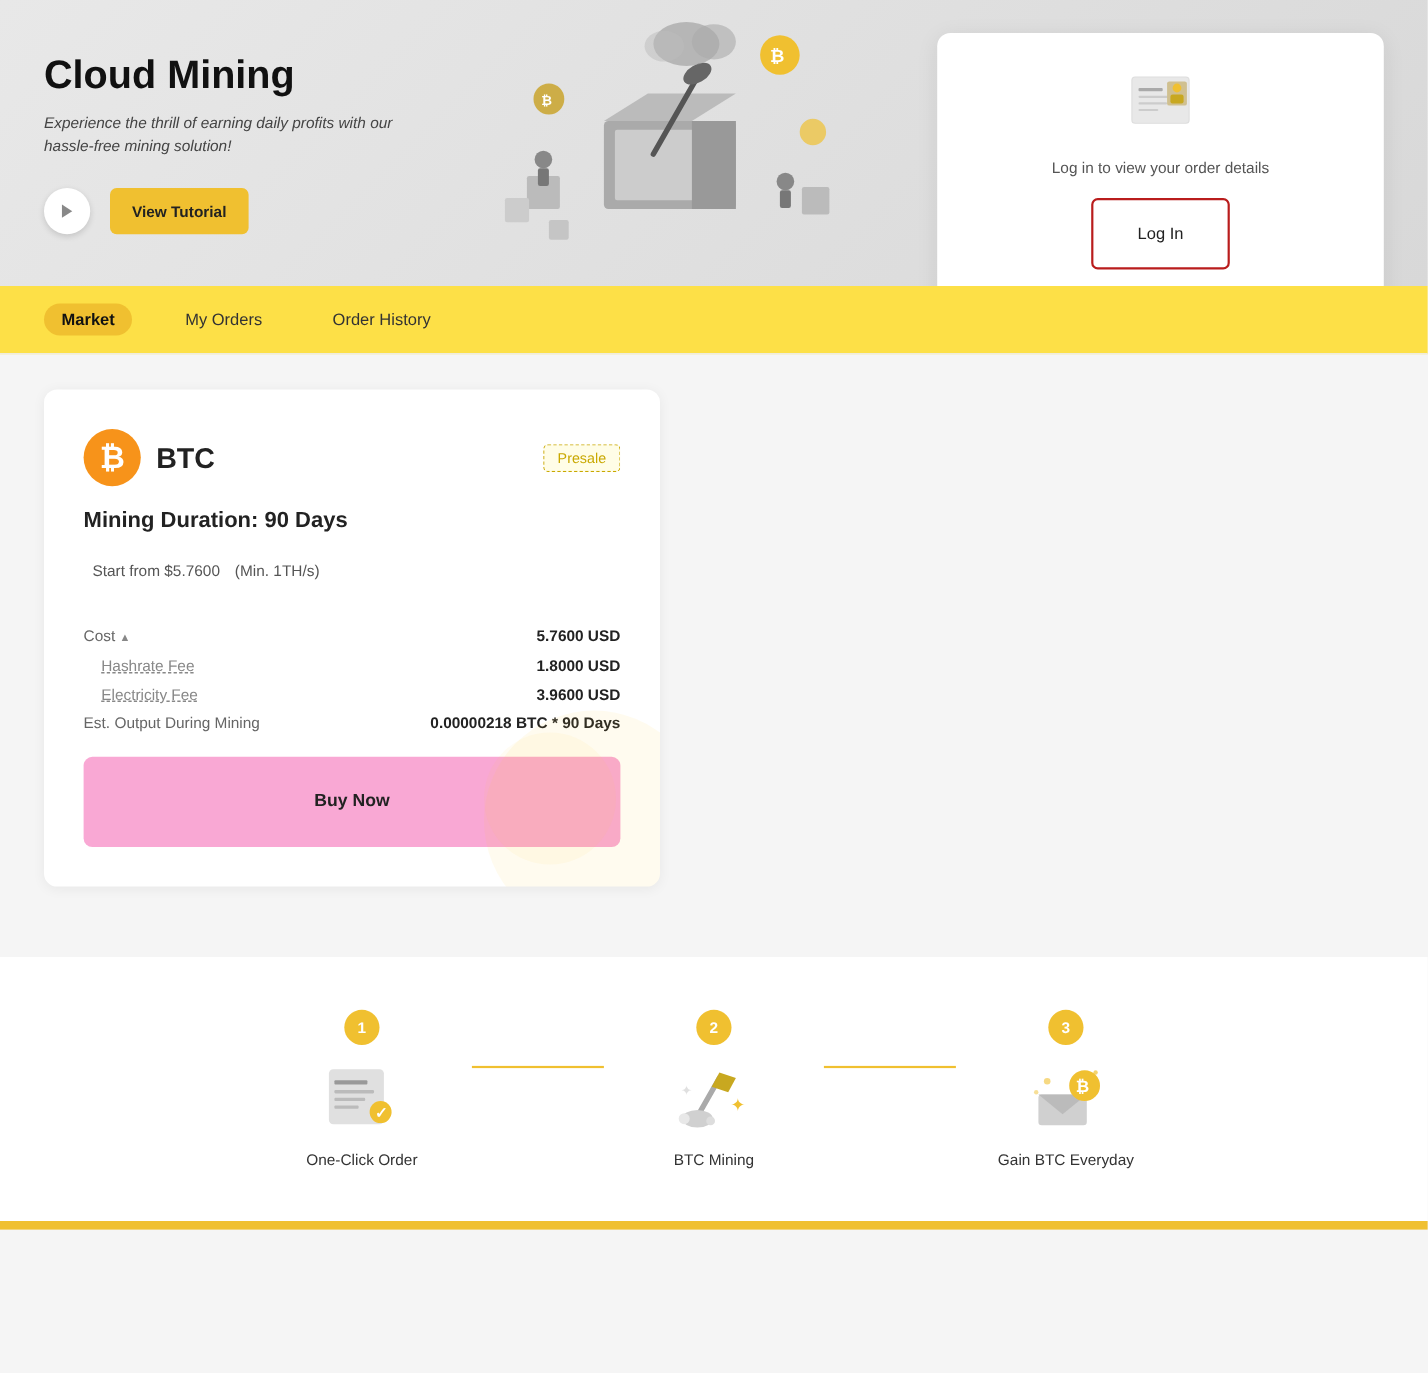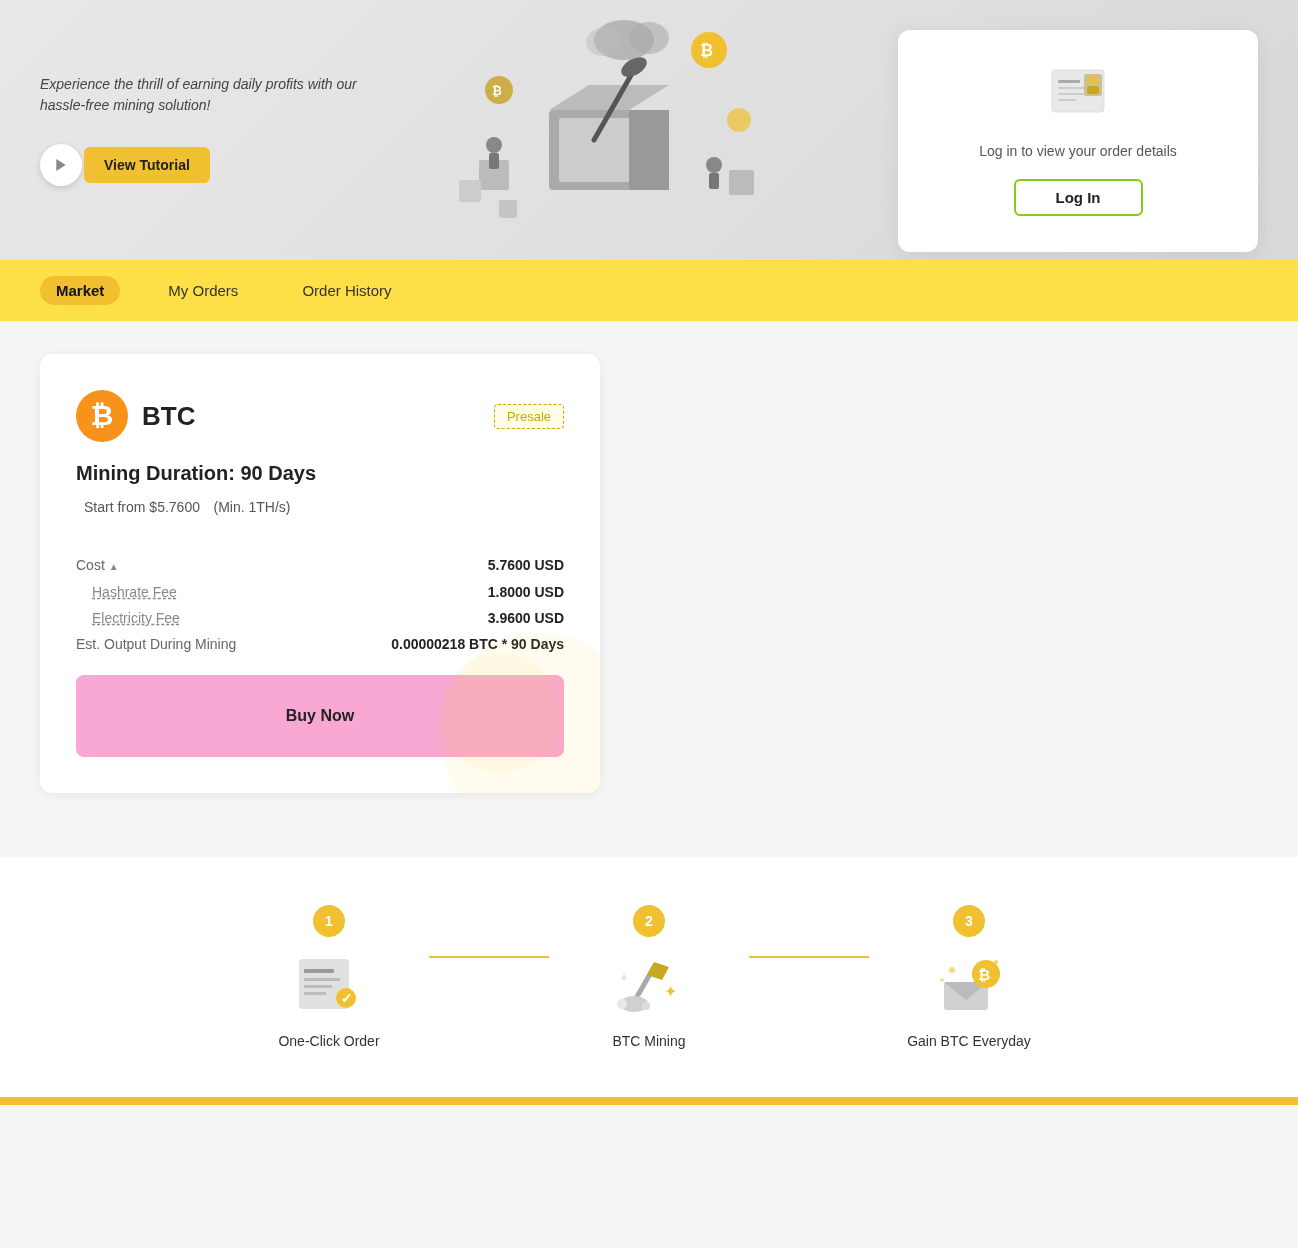--- a/index.html
+++ b/index.html
@@ -11,45 +11,45 @@
       position: relative;
       min-height: 260px;
       overflow: hidden;
       display: flex;
       align-items: center;
       padding: 40px 40px 40px 40px;
     }
     .hero-left { z-index: 2; max-width: 320px; }
     .hero-title { font-size: 36px; font-weight: 800; color: #111; margin-bottom: 12px; }
     .hero-subtitle { font-size: 14px; color: #444; margin-bottom: 28px; line-height: 1.5; font-style: italic; }
-    .hero-actions { display: flex; align-items: center; gap: 2px; }
+    .hero-actions { display: flex; gap: 18px; }
     .play-btn {
       width: 42px; height: 42px; border-radius: 50%; background: #fff;
       display: flex; align-items: center; justify-content: center;
       border: none; cursor: pointer; box-shadow: 0 2px 6px rgba(0,0,0,0.15);
     }
     .play-btn svg { width: 16px; height: 16px; fill: #888; }
     .tutorial-btn {
       background: #f0c030; color: #222; border: none; padding: 10px 20px;
       border-radius: 6px; font-size: 14px; font-weight: 600; cursor: pointer;
     }
 
     
     .hero-card {
       position: absolute; right: 40px; top: 30px;
       background: #fff; border-radius: 12px; padding: 36px 40px;
-      width: 360px; text-align: center; box-shadow: 0 4px 20px rgba(0,0,0,0.08);
+      width: 406px; text-align: center; box-shadow: 0 4px 20px rgba(0,0,0,0.08);
       z-index: 3;
     }
     .hero-card-icon { margin-bottom: 16px; font-size: 48px; }
     .hero-card-text { font-size: 14px; color: #555; margin-bottom: 20px; }
     .login-btn {
-      background: #fff; color: #222; border: 2px solid #84cc16;
-      padding: 8px 40px; border-radius: 6px; font-size: 15px;
-      font-weight: 700; cursor: pointer;
+      background: #fff; color: #222; border: 2px solid #b91c1c;
+      padding: 22px 40px; border-radius: 6px; font-size: 15px;
+      font-weight: 400; cursor: pointer;
     }
 
     
     .tabs-bar {
       background: #fde047; padding: 16px 40px;
       display: flex; gap: 32px; align-items: center;
       border-bottom: 1px solid #eee;
     }
     .tab-item {
       font-size: 15px; font-weight: 500; color: #333;
@@ -73,21 +73,21 @@
       width: 52px; height: 52px; background: #f7931a; border-radius: 50%;
       display: flex; align-items: center; justify-content: center;
       font-size: 28px; color: #fff; font-weight: 900; margin-right: 14px;
     }
     .btc-name { font-size: 26px; font-weight: 700; }
     .presale-badge {
       border: 1.5px dashed #c9a800; color: #c9a800; font-size: 13px;
       padding: 4px 12px; border-radius: 4px; background: #fffde7;
     }
     .card-coin-row { display: flex; align-items: center; }
-    .mining-duration { font-size: 20px; font-weight: 700; margin-bottom: 9px; }
+    .mining-duration { font-size: 20px; font-weight: 700; margin-bottom: 22px; }
     .start-from { font-size: 20px; font-weight: 700; margin-bottom: 34px; }
     .start-from span { color: #555; font-size: 14px; font-weight: 400; margin-left: 8px; }
 
     .detail-table { width: 100%; font-size: 14px; }
     .detail-row { display: flex; justify-content: space-between; padding: 5px 0; }
     .detail-label { color: #666; }
     .detail-label.underlined { text-decoration: underline; text-decoration-style: dashed; color: #888; }
     .detail-value { font-weight: 600; color: #222; }
     .cost-row { display: flex; align-items: center; gap: 4px; color: #555; font-size: 14px; padding: 6px 0; }
     .cost-arrow { font-size: 10px; color: #888; }
@@ -146,20 +146,21 @@
       position: absolute; left: 240px; top: 0; right: 320px; bottom: 0;
       pointer-events: none; z-index: 1;
       display: flex; align-items: center; justify-content: center;
     }
   </style>
 </head>
 <body>
 
 <div class="hero">
   <div class="hero-left">
+    <h1 class="hero-title">Cloud Mining</h1>
     <p class="hero-subtitle">Experience the thrill of earning daily profits with our hassle-free mining solution!</p>
     <div class="hero-actions">
       <button class="play-btn">
         <svg viewBox="0 0 24 24">
           <polygon points="5,3 19,12 5,21" fill="#888"></polygon>
         </svg>
       </button>
       <button class="tutorial-btn">View Tutorial</button>
     </div>
   </div>

